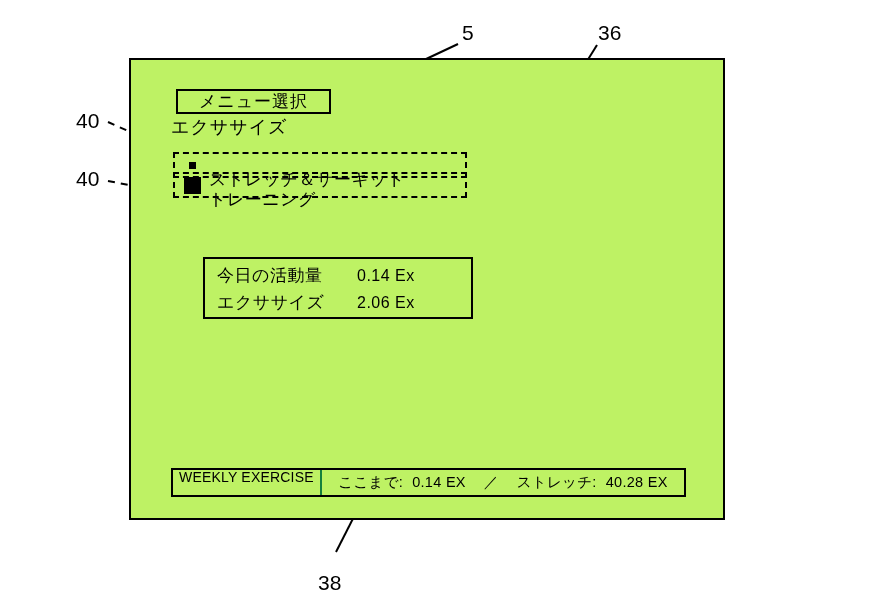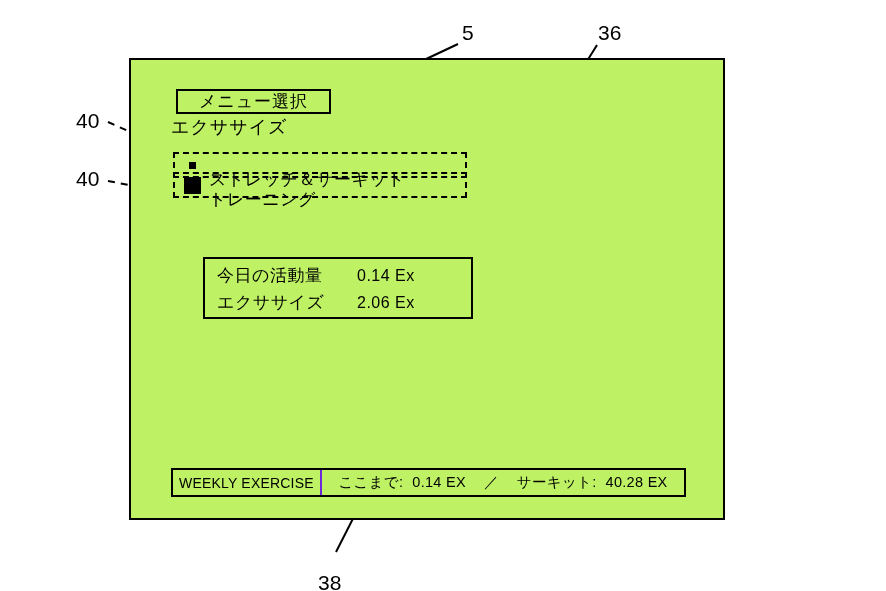--- a/index.html
+++ b/index.html
@@ -168,23 +168,22 @@
     width: 515px;
     height: 29px;
     border: 2px solid #000;
     box-sizing: border-box;
     display: flex;
     align-items: stretch;
   }
   #status-title-cell {
     width: 149px;
     flex: 0 0 149px;
-    border-right: 2px solid #6d28d9;
-    display: flex;
-    align-items: center;
+    border-right: 2px solid #15803d;
+    display: flex;
     padding-left: 6px;
     box-sizing: border-box;
   }
   #status-title-cell .txt {
     font-size: 14px;
     letter-spacing: 0.2px;
     line-height: 1;
     white-space: nowrap;
   }
   #status-detail-cell {
@@ -264,20 +263,20 @@
       <div id="status-title-cell">
         <span class="txt">WEEKLY EXERCISE</span>
       </div>
       <div id="status-detail-cell">
         <span class="seg">ここまで:</span>
         <span class="sp-s"></span>
         <span class="seg">0.14 EX</span>
         <span class="sp-m"></span>
         <span class="seg">／</span>
         <span class="sp-m"></span>
-        <span class="seg">サーキット:</span>
+        <span class="seg">ストレッチ:</span>
         <span class="sp-s"></span>
         <span class="seg">40.28 EX</span>
       </div>
     </div>
 
   </div>
 </div>
 
 </body></html>

